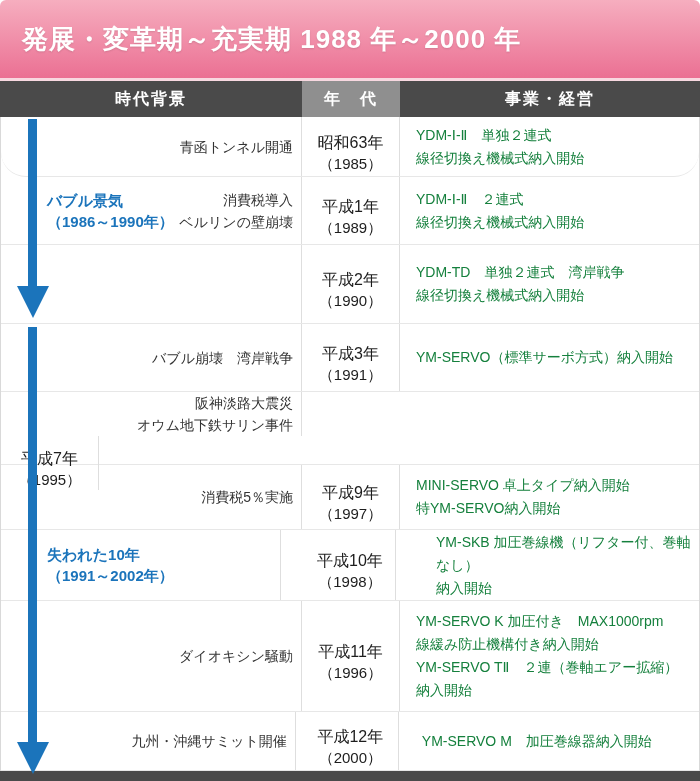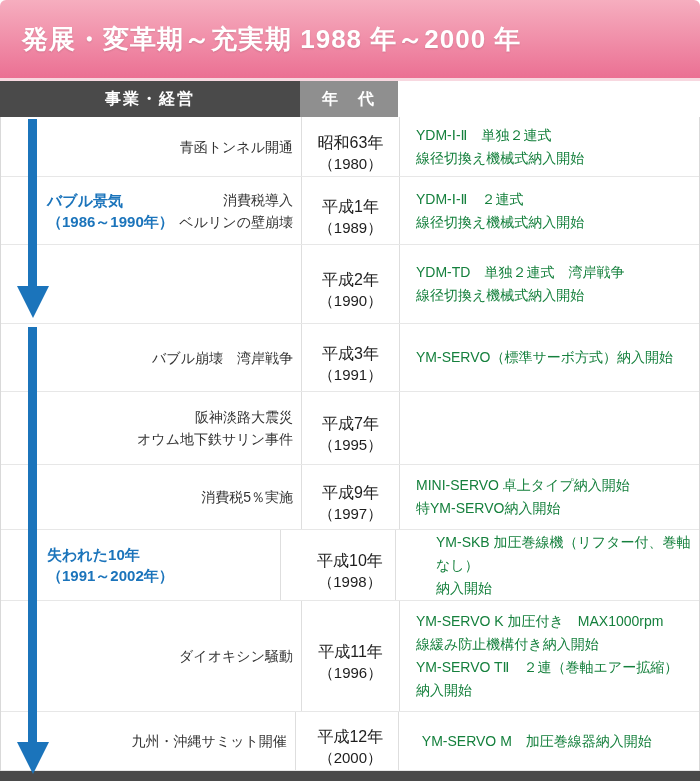--- a/index.html
+++ b/index.html
@@ -90,35 +90,36 @@
 <body>
 
 <div id="page">
 
   <div id="banner">
     <div class="title">発展・変革期～充実期 1988 年～2000 年</div>
   </div>
   <div id="banner-line"></div>
 
   <div id="table-header">
+    <div class="hcell dark col-bg">時代背景</div>
+    <div class="hcell light col-year">年　代</div>
     <div class="hcell dark col-biz">事業・経営</div>
-    <div class="hcell light col-year">年　代</div>
   </div>
 
   <div id="table-body">
-      <div class="row" style="height: 60px;">
+      <div class="row" style="height: 60px; border-radius: 25px;">
     <div class="cell bg-cell">
 
       <div class="bg-lines">
             <div>青函トンネル開通</div>
           </div>
     </div>
     <div class="cell year-cell">
       <div class="era">昭和63年</div>
-      <div class="yr">（1980）</div>
+      <div class="yr">（1985）</div>
     </div>
     <div class="cell biz-cell">
       <div class="biz-lines">
             <div>YDM-Ⅰ-Ⅱ　単独２連式</div>
             <div>線径切換え機械式納入開始</div>
           </div>
     </div>
   </div>
       <div class="row" style="height: 68px;">
     <div class="cell bg-cell">
@@ -168,21 +169,21 @@
     <div class="cell year-cell">
       <div class="era">平成3年</div>
       <div class="yr">（1991）</div>
     </div>
     <div class="cell biz-cell">
       <div class="biz-lines">
             <div>YM-SERVO（標準サーボ方式）納入開始</div>
           </div>
     </div>
   </div>
-      <div class="row" style="height: 73px;">
+      <div class="row" style="height: 73px; flex-direction: column;">
     <div class="cell bg-cell">
 
       <div class="bg-lines">
             <div>阪神淡路大震災</div>
             <div>オウム地下鉄サリン事件</div>
           </div>
     </div>
     <div class="cell year-cell">
       <div class="era">平成7年</div>
       <div class="yr">（1995）</div>

